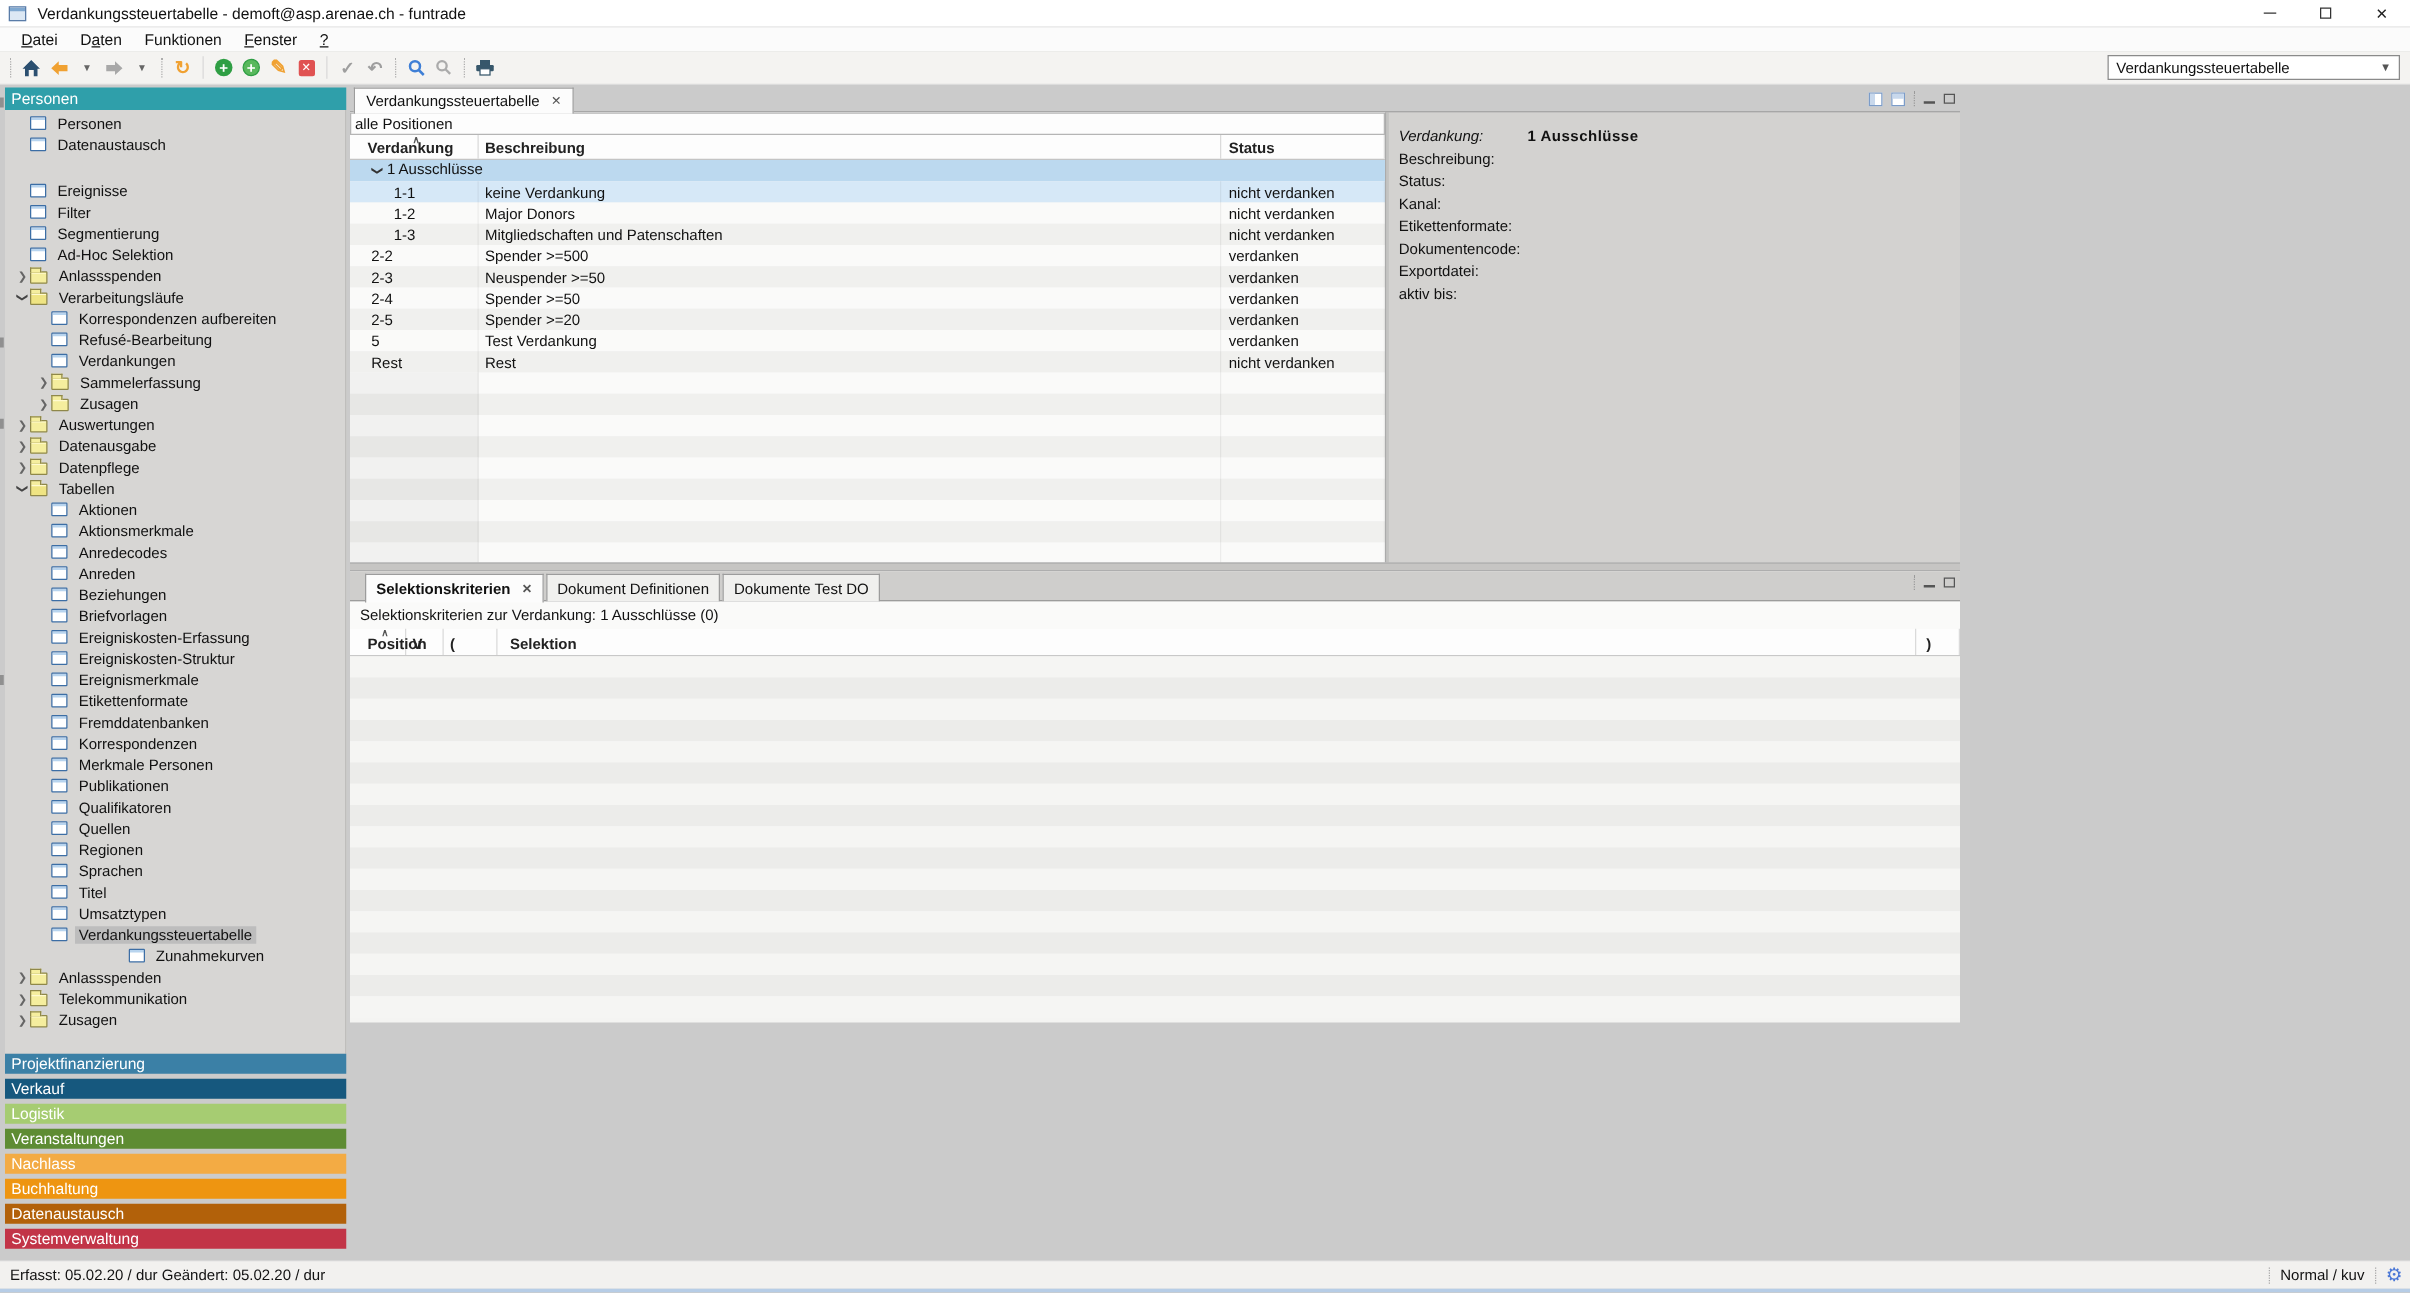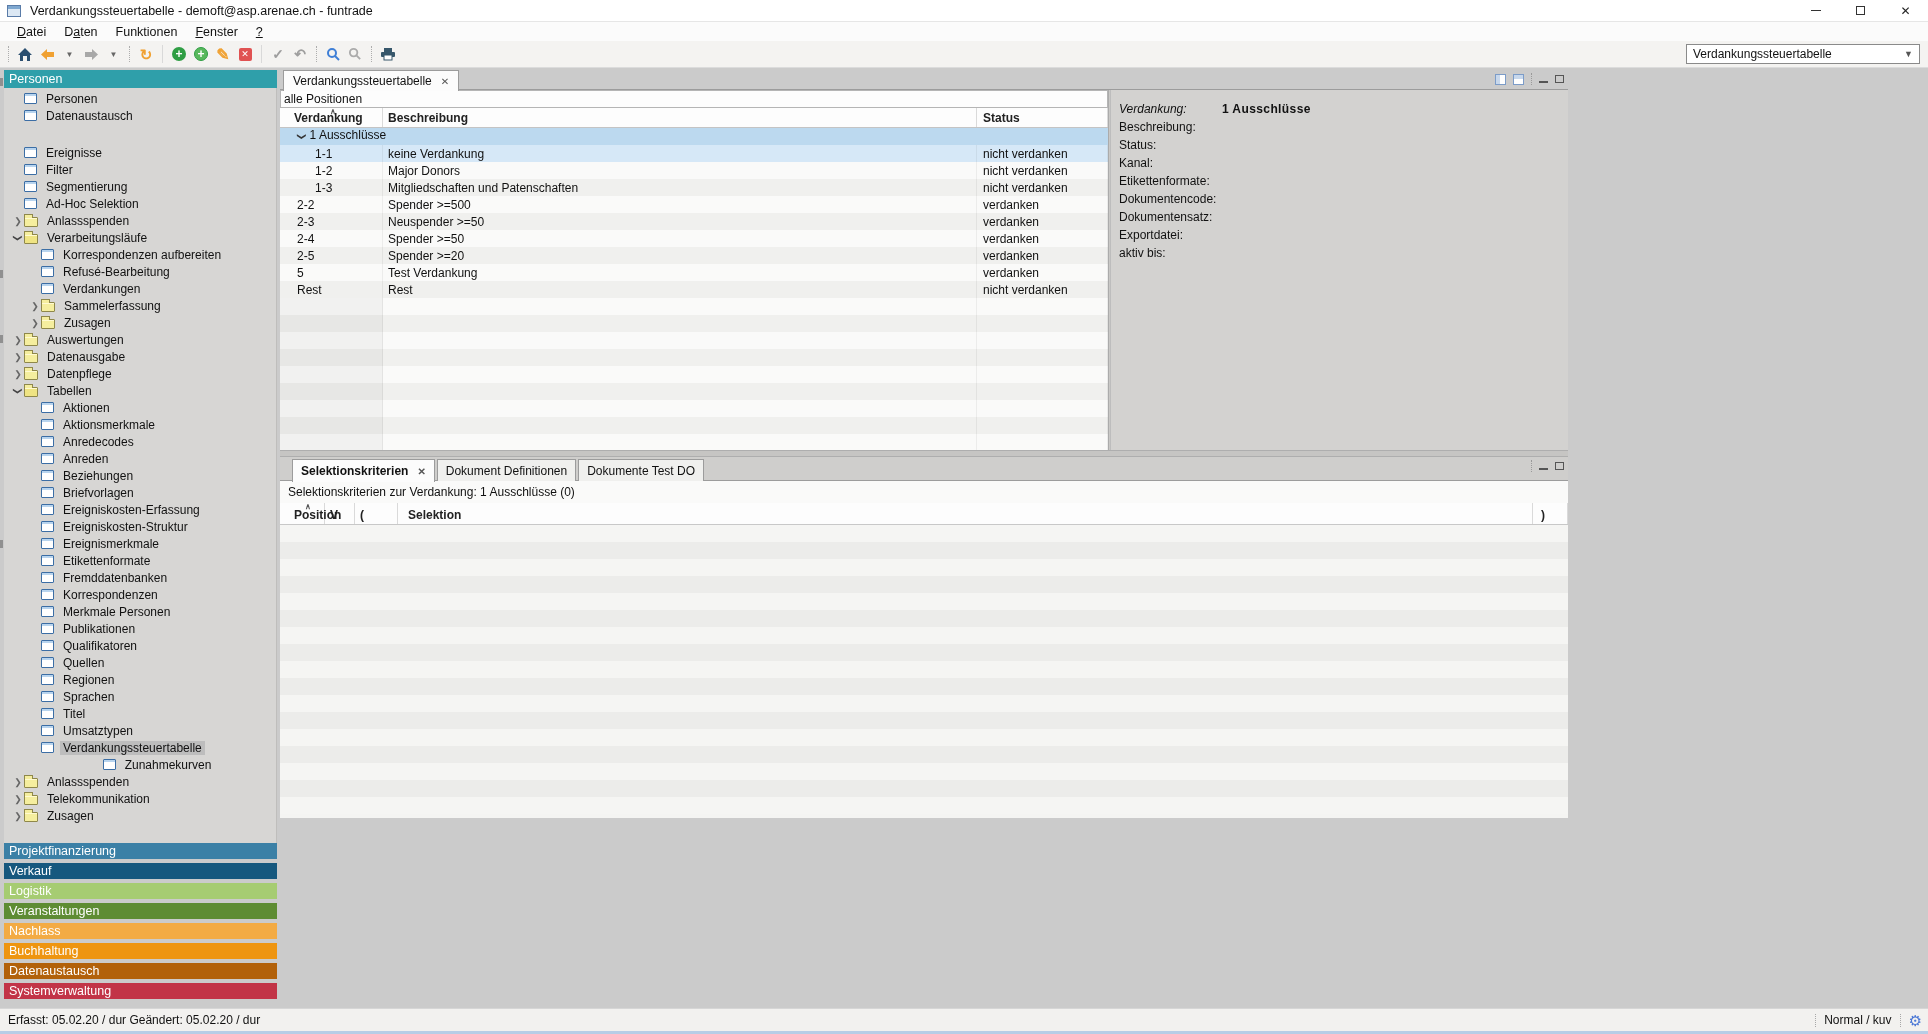--- a/index.html
+++ b/index.html
@@ -596,21 +596,20 @@
         <div class="d-row">
           <span class="d-lbl it">Verdankung:</span>
           <span class="d-val">1 Ausschlüsse</span>
         </div>
         <div id="detail-fields">
             <div class="d-row"><span class="d-lbl">Beschreibung:</span></div>
             <div class="d-row"><span class="d-lbl">Status:</span></div>
             <div class="d-row"><span class="d-lbl">Kanal:</span></div>
             <div class="d-row"><span class="d-lbl">Etikettenformate:</span></div>
             <div class="d-row"><span class="d-lbl">Dokumentencode:</span></div>
-            <div class="d-row"><span class="d-lbl">Dokumentensatz:</span></div>
             <div class="d-row"><span class="d-lbl">Exportdatei:</span></div>
             <div class="d-row"><span class="d-lbl">aktiv bis:</span></div>
           </div>
       </div>
     </div>
 
     <div class="splitter"></div>
 
     <div class="bottom-section">
       <div class="btab-row">

